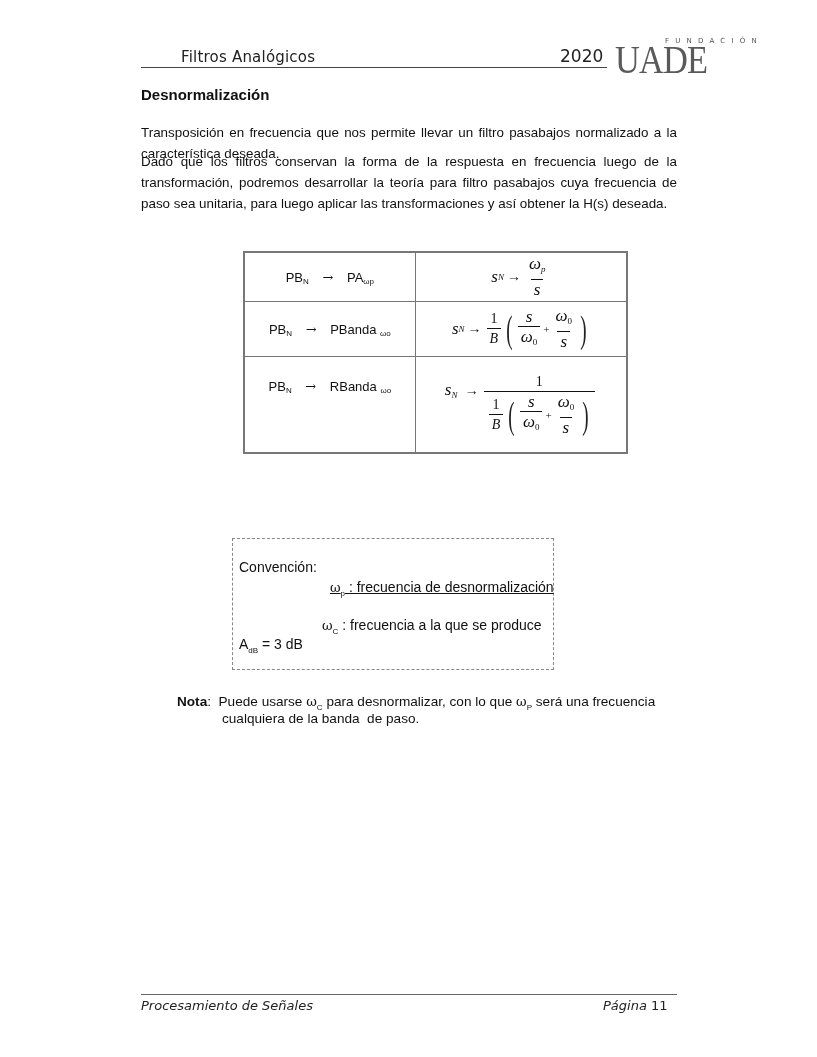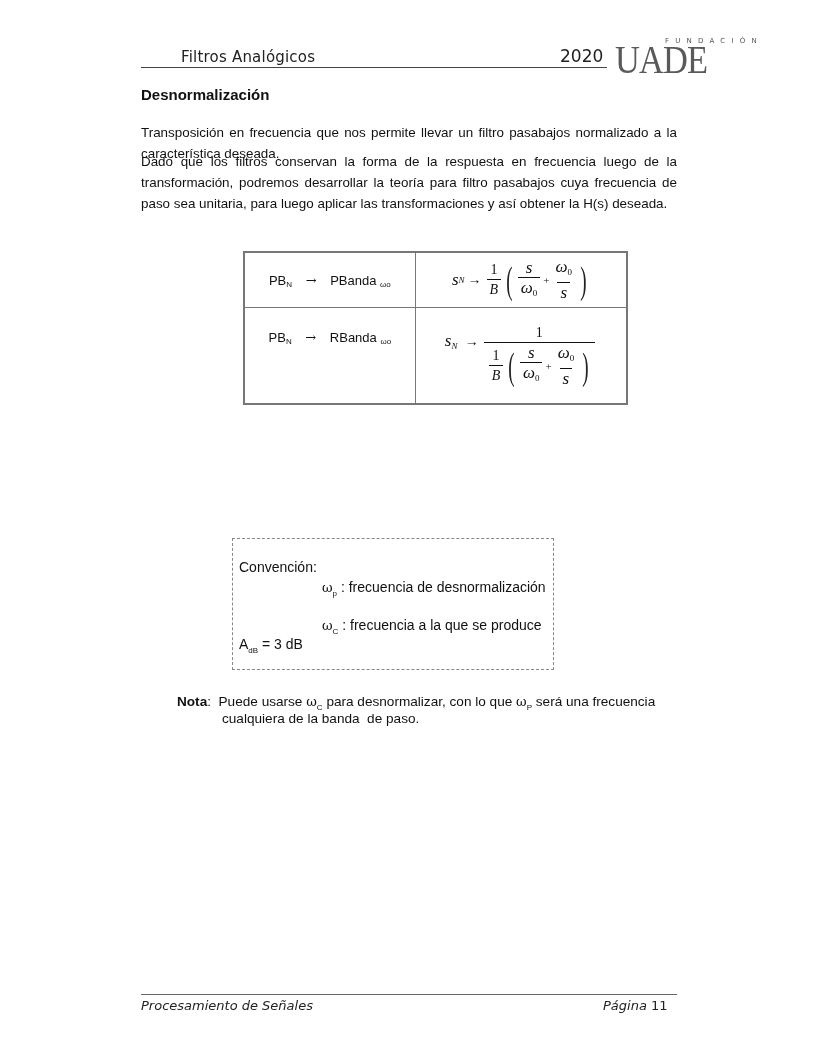--- a/index.html
+++ b/index.html
@@ -32,21 +32,21 @@
   .math .arr { font-style:normal; margin:0 3px; font-size:14px; }
   .frac { display:inline-flex; flex-direction:column; align-items:center; margin:0 2px; }
   .frac .num { padding:0 3px; line-height:19px; }
   .frac .den { border-top:1px solid #111; padding:0 3px; line-height:20px; }
   .small { font-size:14px; font-style:normal; }
   .paren { font-style:normal; font-size:38px; font-weight:100; line-height:1; transform:scaleX(0.5); display:inline-block; color:#222; }
   .plus { font-style:normal; font-size:11px; margin:0 1px; }
 
   .conv-box { left:232px; top:538px; width:320px; height:130px; border:1px dashed #888; }
   .conv-title { left:239px; top:559px; font-size:14px; font-family:"Liberation Sans", sans-serif; }
-  .conv-l1 { left:322px; top:579px; font-size:14px; font-family:"Liberation Sans", sans-serif; }
+  .conv-l1 { left:330px; top:579px; font-size:14px; font-family:"Liberation Sans", sans-serif;text-decoration:underline; }
   .conv-l2 { left:322px; top:617px; font-size:14px; font-family:"Liberation Sans", sans-serif; }
   .conv-l3 { left:239px; top:636px; font-size:14px; font-family:"Liberation Sans", sans-serif; }
   .omega { font-family:"DejaVu Serif", serif; font-size:13px; }
   .conv-l1 sub, .conv-l2 sub, .conv-l3 sub, .note sub { font-size:8px; }
 
   .note { left:177px; top:693px; font-size:13.6px; font-family:"Liberation Sans", sans-serif; line-height:18px; }
   .note b { font-weight:bold; }
   .note2 { left:222px; top:711px; font-size:13.6px; font-family:"Liberation Sans", sans-serif; }
 
   .ftr-line { left:141px; top:994px; width:536px; height:1px; background:#666; }
@@ -64,20 +64,40 @@
 <div class="abs logo-uade">UADE</div>
 
 <div class="abs section-title">Desnormalización</div>
 <div class="abs para p1">Transposición en frecuencia que nos permite llevar un filtro pasabajos normalizado a la característica deseada.</div>
 <div class="abs para p2">Dado que los filtros conservan la forma de la respuesta en frecuencia luego de la transformación, podremos desarrollar la teoría para filtro pasabajos cuya frecuencia de paso sea unitaria, para luego aplicar las transformaciones y así obtener la H(s) deseada.</div>
 
 <table class="tf">
   <tbody>
 
 
+  <tr class="row2">
+    <td>
+      <span class="ftype">
+        <span>PB</span><sub>N</sub>
+        <span class="arrow">→</span>
+        <span>PA</span><sub>ωp</sub>
+      </span>
+    </td>
+    <td>
+      <span class="math">
+        <span>s</span>
+            <span class="sub">N</span>
+        <span class="arr">→</span>
+        <span class="frac">
+          <span class="num"><span>ω</span><span class="sub">p</span></span>
+          <span class="den">s</span>
+        </span>
+      </span>
+    </td>
+  </tr>
 
   <tr class="row3">
     <td>
       <span class="ftype">
         <span>PB</span><sub>N</sub>
         <span class="arrow">→</span>
         <span>PBanda </span><sub>ωo</sub>
       </span>
     </td>
     <td>

